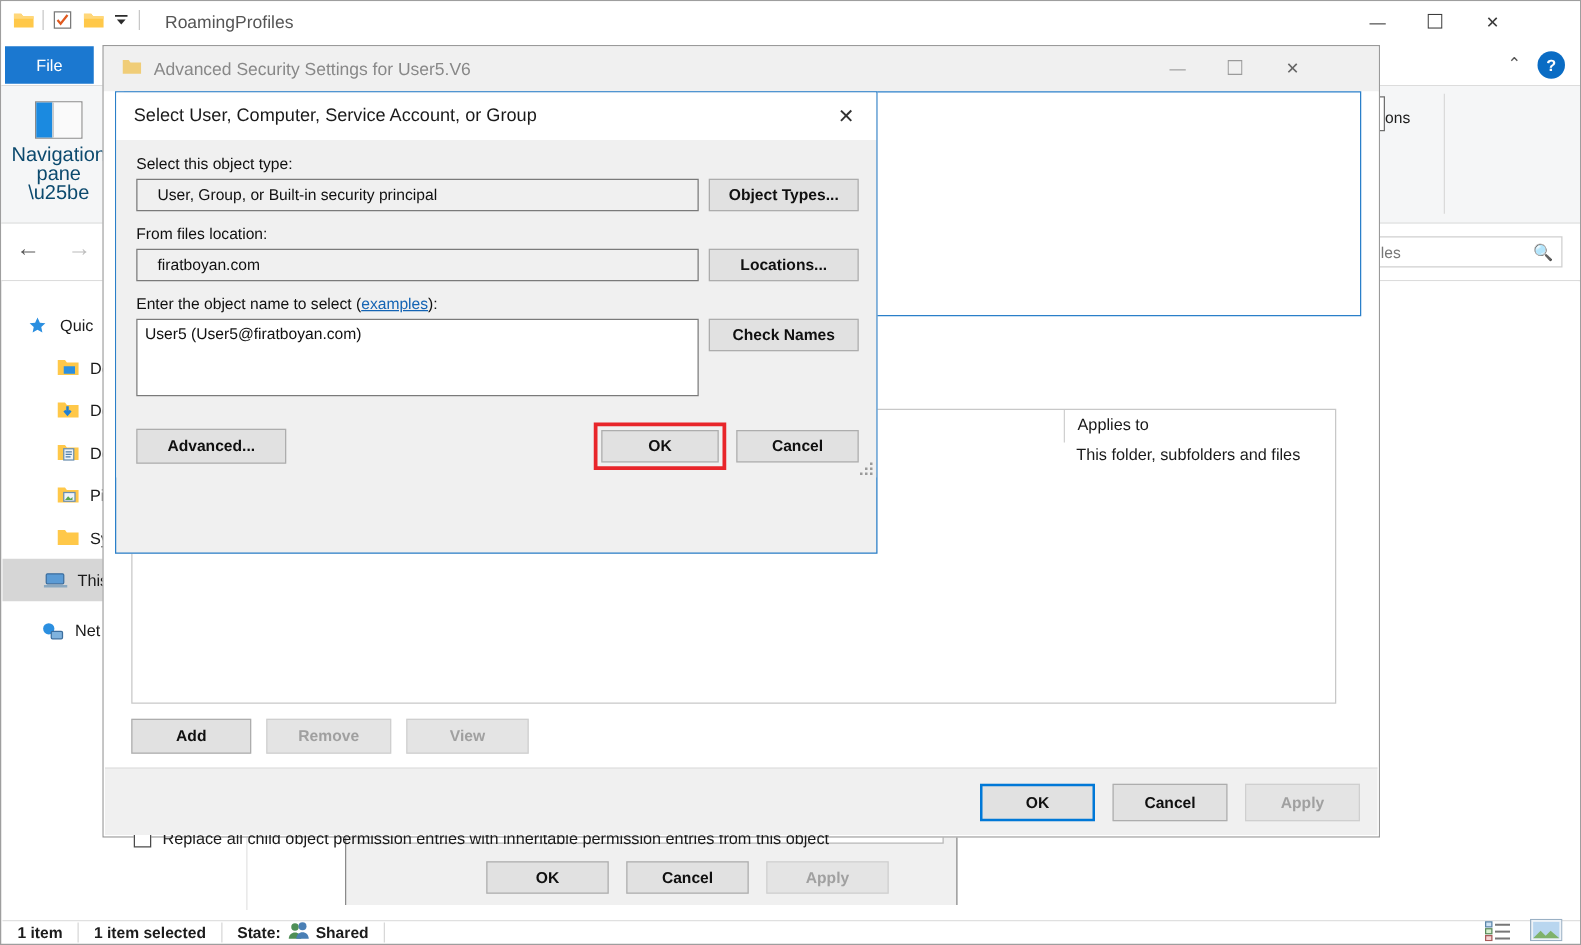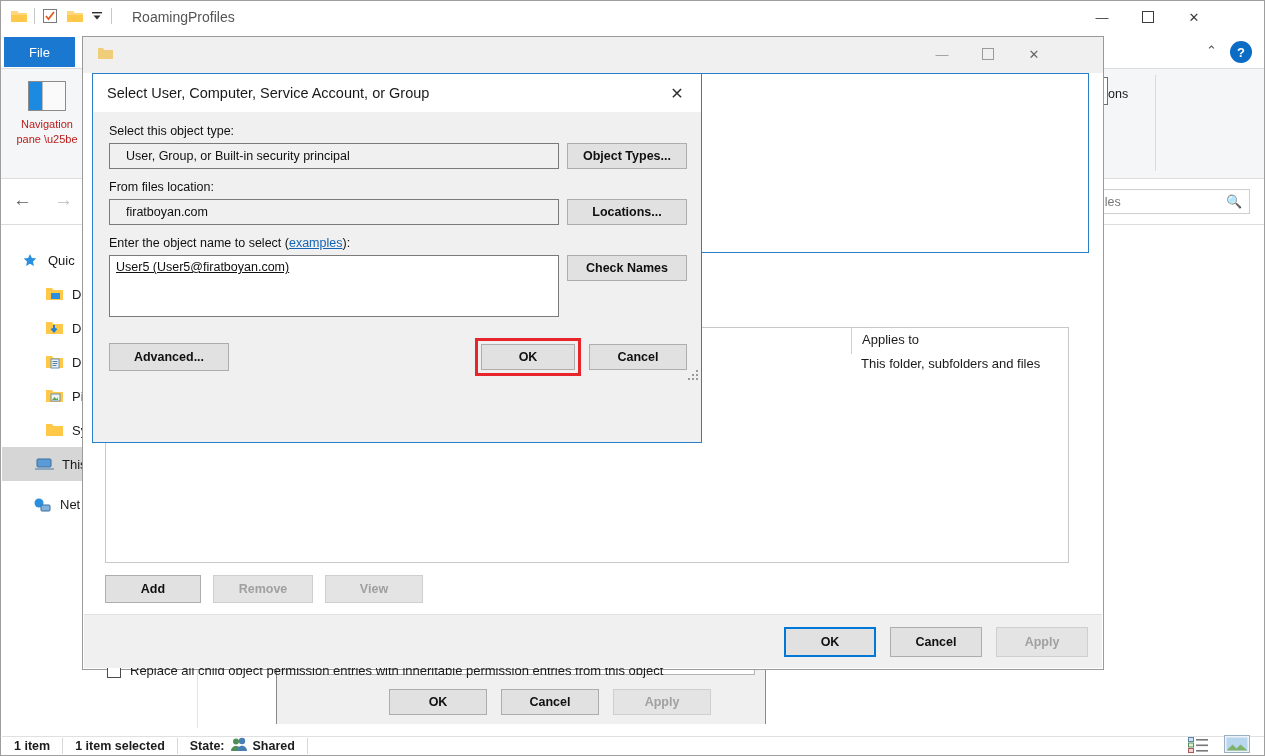--- a/index.html
+++ b/index.html
@@ -27,21 +27,21 @@
   .ribbon-tabs { position:absolute; left:0; top:34px; width:1263px; height:34px; background:#ffffff; border-bottom:1px solid #dcdcdc;}
   .tab-file { position:absolute; left:3px; top:2px; width:71px; height:30px; background:#1b78d0; color:#fff; display:flex; align-items:center; justify-content:center; font-size:13px; }
   .helpbtn { position:absolute; right:12px; top:40px; width:22px; height:22px; border-radius:50%; background:#0a6cc4; color:#fff; display:flex; align-items:center; justify-content:center; font-size:13px; font-weight:bold; }
   .chev-up { position:absolute; right:47px; top:42px; color:#555; font-size:13px; }
 
   .ribbon { position:absolute; left:0; top:68px; width:1263px; height:110px; background:#f5f6f7; border-bottom:1px solid #dcdcdc; }
   .nav-pane-grp { position:absolute; left:5px; top:4px; width:82px; height:100px; display:flex; flex-direction:column; align-items:center; padding-top:8px; }
   .nav-pane-icon { width:38px; height:30px; border:1px solid #8a8a8a; background:#fff; display:flex; }
   .nav-pane-icon .l { width:13px; background:#1b8ae0; }
   .nav-pane-icon .r { flex:1; background:#fafafa; border-left:1px solid #bbb; }
-  .nav-pane-lbl { margin-top:6px; font-size:11px; color:#b91c1c; text-align:center; line-height:15px; }
+  .nav-pane-lbl { margin-top:6px; font-size:16px; color:#0c4a6e; text-align:center; line-height:15px; }
   .ribbon-sep { position:absolute; top:6px; width:1px; height:96px; background:#dadada; }
 
   .opt-grp { position:absolute; right:120px; top:8px; width:62px; display:flex; align-items:center; }
   .opt-icon { width:26px; height:28px; border:1px solid #6f6f6f; background:#fff; position:relative; }
   .opt-icon i { position:absolute; left:4px; height:2px; background:#777; }
   .opt-lbl { margin-top:6px; font-size:12.5px; color:#1c1c1c; }
 
   .addressbar { position:absolute; left:0; top:178px; width:1263px; height:46px; background:#ffffff; border-bottom:1px solid #dcdcdc; }
   .nav-arrows { position:absolute; left:12px; top:10px; display:flex; gap:22px; font-size:19px; color:#5a5a5a; }
   .nav-arrows .fwd { color:#bdbdbd; }
@@ -313,20 +313,21 @@
       <div class="wbtn" style="width:98px">Cancel</div>
       <div class="wbtn dis" style="width:98px">Apply</div>
     </div>
   </div>
 
   <div class="advdlg">
     <div class="adv-title">
       <span class="folder"><svg width="15" height="13">
             <path d="M0 1h5l1.3 2H15v9H0z" fill="#f0cd78"></path>
           </svg></span>
+      <span class="t">Advanced Security Settings for User5.V6</span>
       <div class="adv-wbtn adv-min">—</div>
       <div class="adv-wbtn adv-max">
           <svg width="12" height="12">
             <rect x="0.5" y="0.5" width="11" height="11" fill="none" stroke="#9a9a9a"></rect>
           </svg>
         </div>
       <div class="adv-wbtn adv-close">✕</div>
     </div>
 
     <div class="adv-body">
@@ -385,21 +386,21 @@
       <div class="lbl" style="position:absolute;left:16px;top:68px">From files location:</div>
       <div class="field" style="position:absolute;left:16px;top:87px;width:450px">
         <span>firatboyan.com</span>
       </div>
       <div class="wbtn" style="position:absolute;left:474px;top:87px;width:120px">Locations...</div>
 
       <div class="lbl" style="position:absolute;left:16px;top:124px">
         <span class="underline-first">Enter the object name to select (</span><span class="lnk">examples</span><span>):</span>
       </div>
       <div class="fieldwhite" style="position:absolute;left:16px;top:143px;width:450px;height:62px">
-        <span style="text-decoration:underline">User5 (User5@firatboyan.com)</span>
+        <span style="">User5 (User5@firatboyan.com)</span>
       </div>
       <div class="wbtn" style="position:absolute;left:474px;top:143px;width:120px">Check Names</div>
 
       <div class="wbtn" style="position:absolute;left:16px;top:231px;width:120px;height:28px">Advanced...</div>
 
       <div class="okhl" style="left:382px;top:226px;width:106px;height:38px"></div>
       <div class="wbtn" style="position:absolute;left:388px;top:232px;width:94px;height:26px">OK</div>
       <div class="wbtn" style="position:absolute;left:496px;top:232px;width:98px;height:26px">Cancel</div>
 
       <div class="grip">

